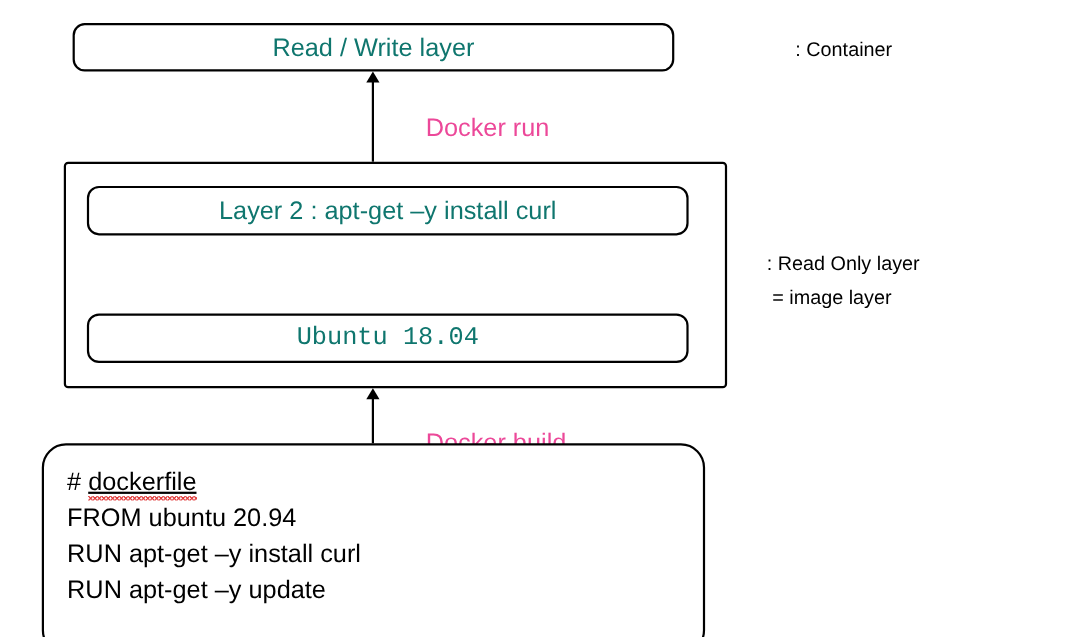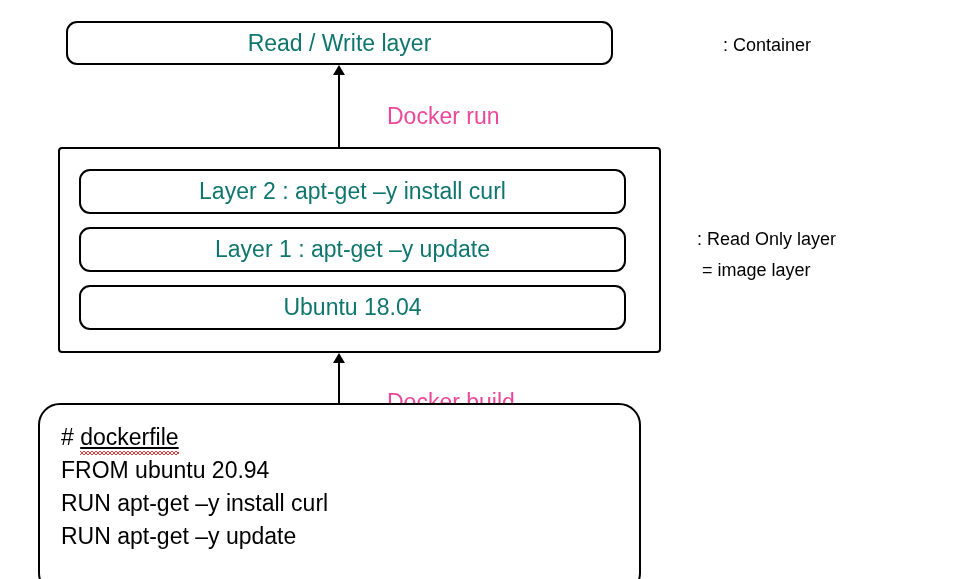--- a/index.html
+++ b/index.html
@@ -59,21 +59,21 @@
     height: 45px;
     border: 2px solid #000000;
     border-radius: 11px;
     background: #ffffff;
     display: flex;
     align-items: center;
     justify-content: center;
   }
   #image-layer-2 { top: 20px; }
   #image-layer-1 { top: 78px; }
-  #image-layer-0 { top: 136px; }
+  #image-layer-0 { top: 136px; font-family: Liberation Mono, monospace; }
 
   
   #dockerfile-box {
     left: 38px;
     top: 403px;
     width: 603px;
     height: 192px;
     border-radius: 22px;
     display: block;
     padding: 16px 0 0 21px;
@@ -163,23 +163,20 @@
   <div class="arrow" id="arrow-run">
     <span class="head"></span>
     <span class="shaft"></span>
   </div>
   <div class="arrow-label" id="label-docker-run">Docker run</div>
 
   <div class="node" id="image-container">
     <div class="image-layer" id="image-layer-2">
       <span class="node-label">Layer 2 : apt-get –y install curl</span>
     </div>
-    <div class="image-layer" id="image-layer-1">
-      <span class="node-label">Layer 1 : apt-get –y update</span>
-    </div>
     <div class="image-layer" id="image-layer-0">
       <span class="node-label">Ubuntu 18.04</span>
     </div>
   </div>
 
   <div class="arrow" id="arrow-build">
     <span class="head"></span>
     <span class="shaft"></span>
   </div>
   <div class="arrow-label" id="label-docker-build">Docker build</div>

